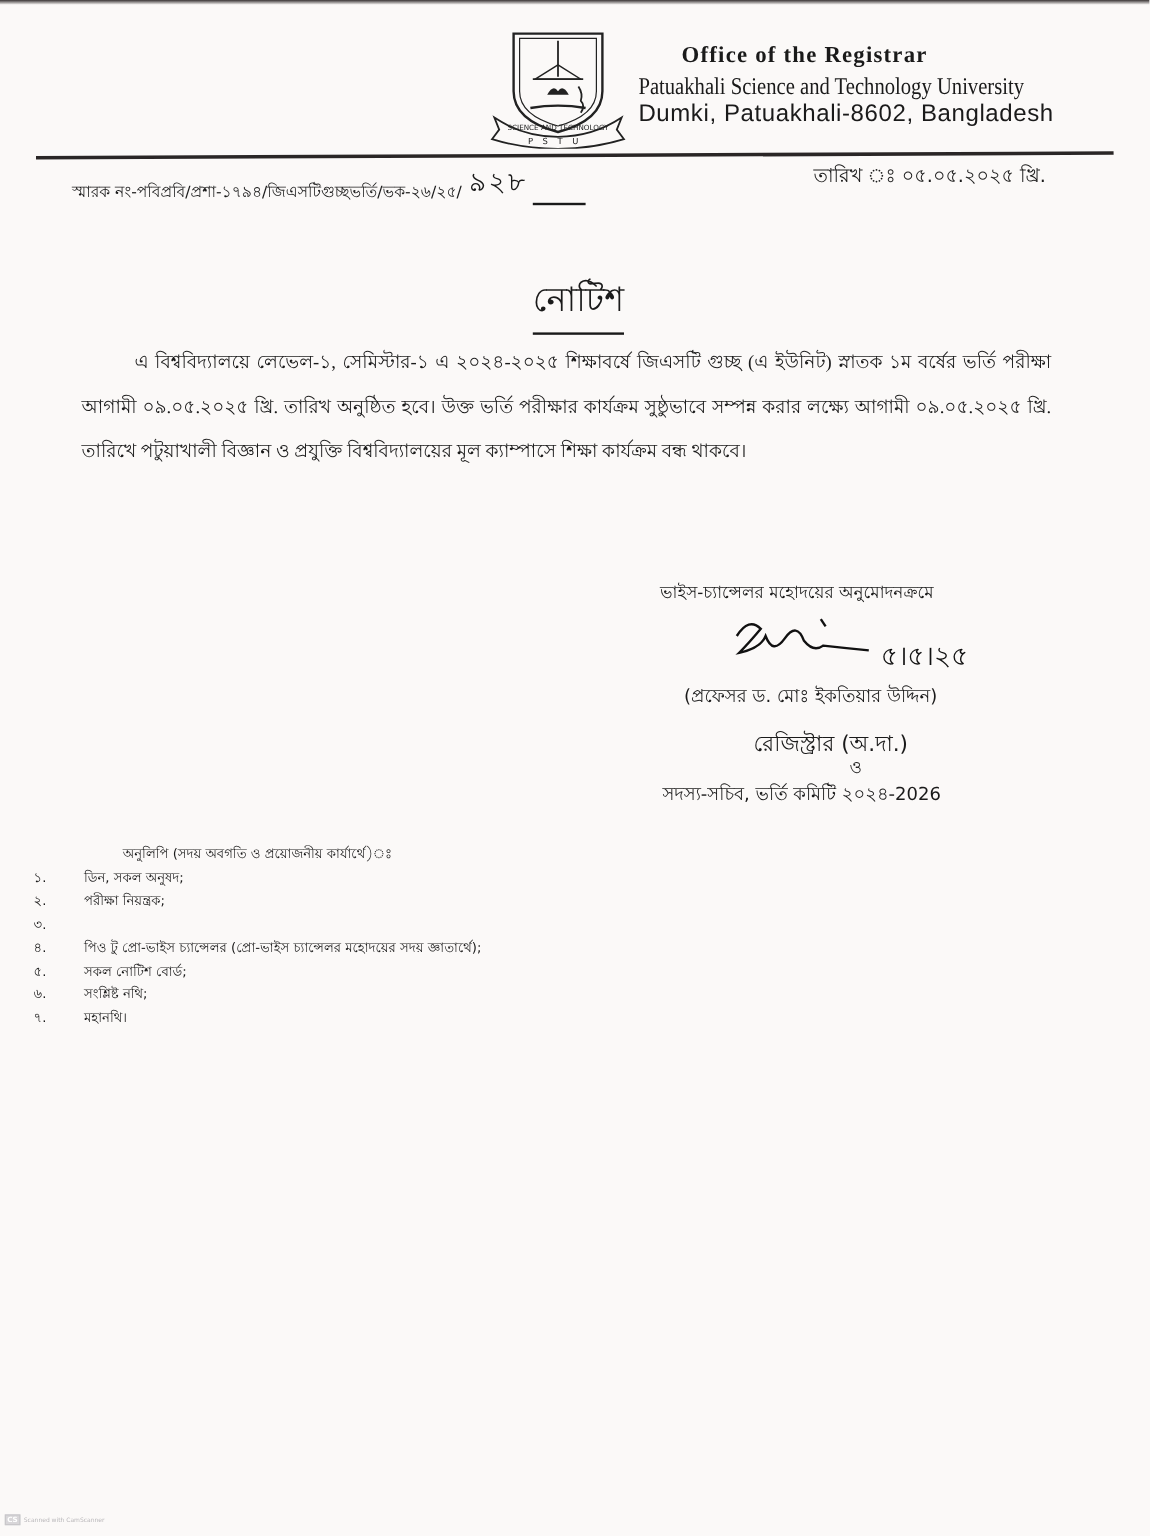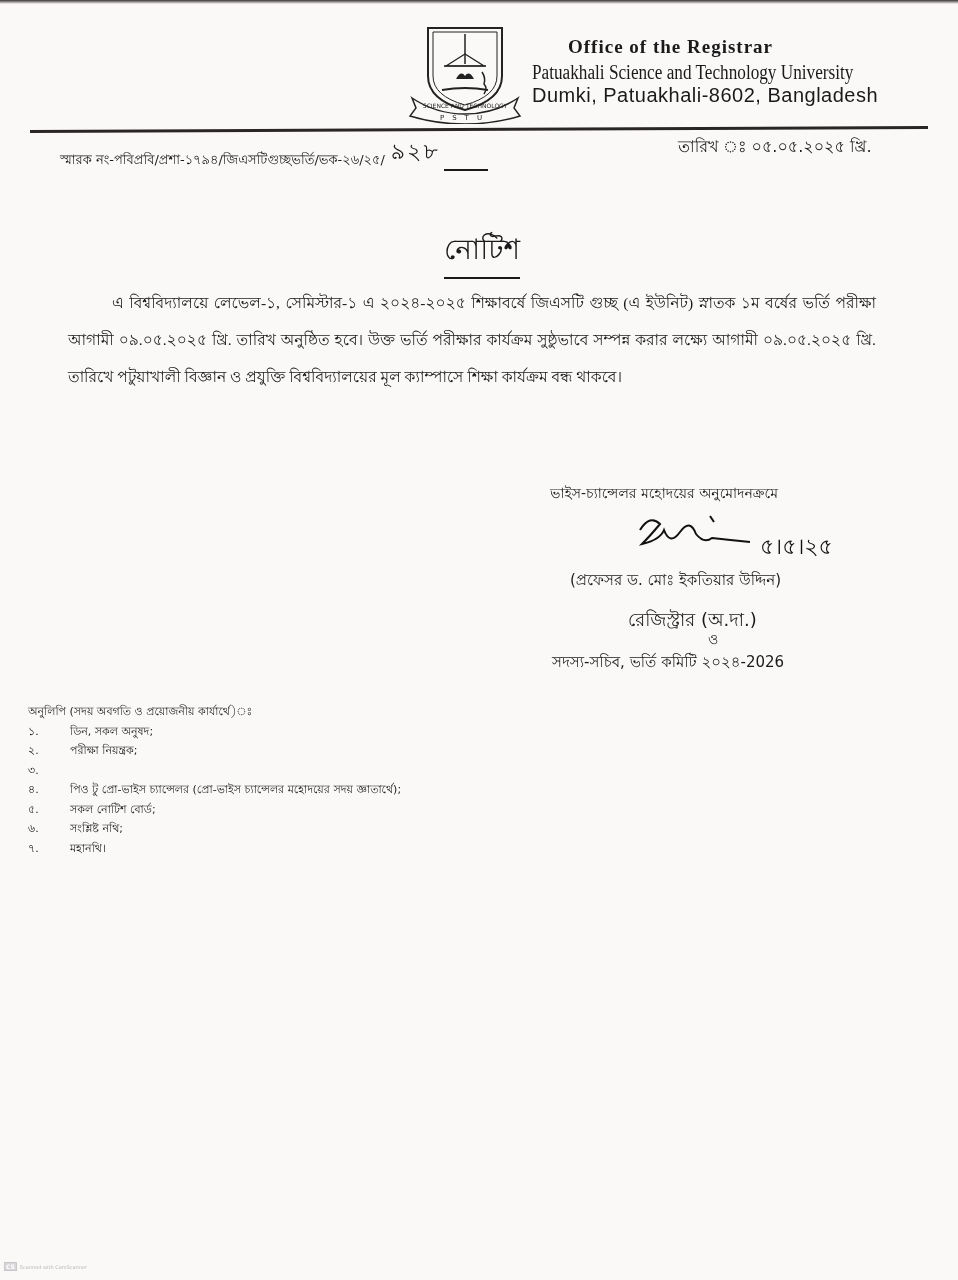--- a/index.html
+++ b/index.html
@@ -31,28 +31,28 @@
   .memo .hand { font-family:"DejaVu Sans", sans-serif; font-size:22px; margin-left:6px; letter-spacing:2px; }
   .memo .dash { display:inline-block; width:44px; height:2px; background:#1a1a1a; margin-left:4px; }
   .date { position:absolute; left:678px; top:134px; font-size:16px; font-family:"DejaVu Sans", sans-serif; }
 
   .title { position:absolute; left:408px; top:228px; font-size:28px; font-family:"DejaVu Sans", sans-serif; border-bottom:2px solid #1a1a1a; padding-bottom:2px;margin-left:36px; }
 
   .body-text { position:absolute; left:68px; top:284px; width:808px; font-size:15.5px; font-family:Liberation Serif, serif; line-height:37px; text-align:justify; text-indent:44px; }
 
   .sig { position:absolute; left:540px; top:482px; width:340px; font-family:"DejaVu Sans", sans-serif; font-size:14px; }
   .sig .approval { position:absolute; left:10px; top:0; white-space:nowrap; }
-  .sig .signature { position:absolute; left:80px; top:28px; width:260px; height:52px; }
+  .sig .signature { position:absolute; left:54px; top:28px; width:260px; height:52px; }
   .sig .name { position:absolute; left:30px; top:86px; white-space:nowrap; font-size:15px;}
   .sig .desig { position:absolute; left:88px; top:124px; white-space:nowrap; font-size:18px;}
   .sig .and { position:absolute; left:168px; top:146px; font-size:14px;}
   .sig .member { position:absolute; left:12px; top:168px; white-space:nowrap; font-size:15px;}
 
   .cc { position:absolute; left:28px; top:702px; font-family:"DejaVu Sans", sans-serif; font-size:11px; line-height:19.5px; }
-  .cc .cc-title { margin-bottom:0px; }
+  .cc .cc-title { margin-bottom:0px;text-align:center; }
   .cc .row { display:flex; }
   .cc .num { width:42px; }
 
   .scanner { position:absolute; left:4px; top:1262px; display:flex; align-items:center; font-family:"DejaVu Sans", sans-serif; font-size:5px; color:#b9b7ba; }
   .scanner .cs { border:1px solid #c9c7ca; background:#d8d6d9; color:#fff; font-size:6px; padding:0 1px; margin-right:3px; font-weight:bold;}
 </style>
 </head>
 <body>
 
 <div class="page">

